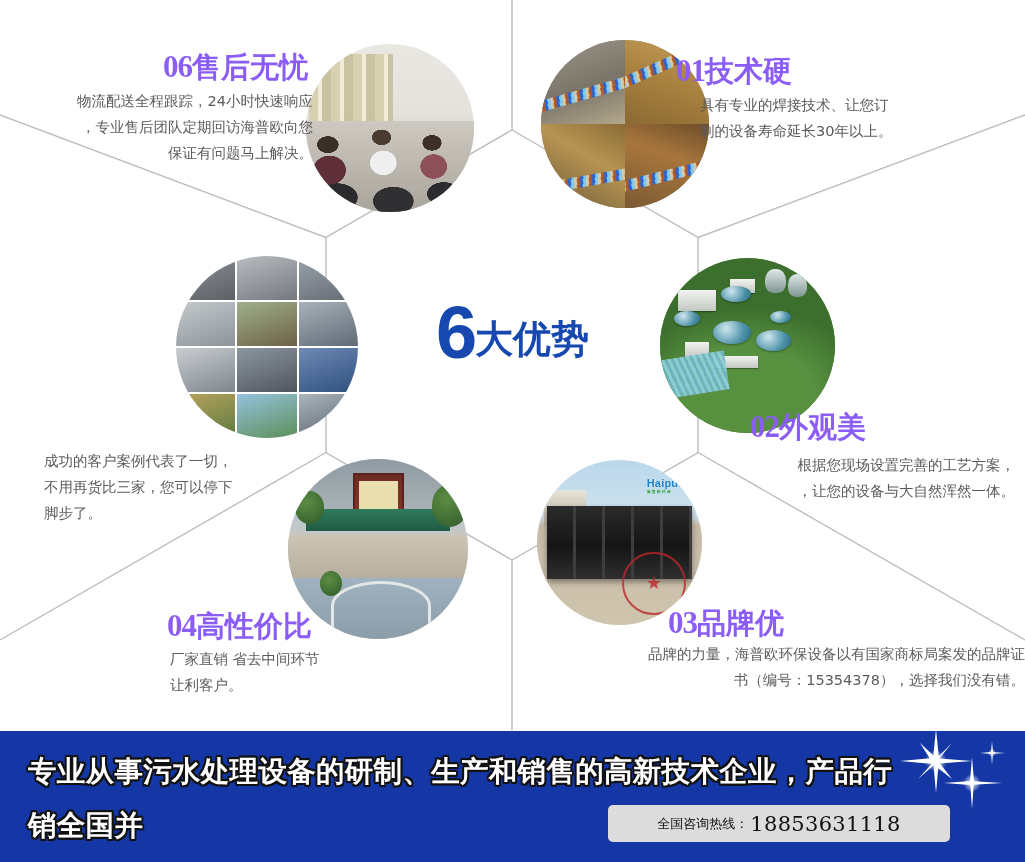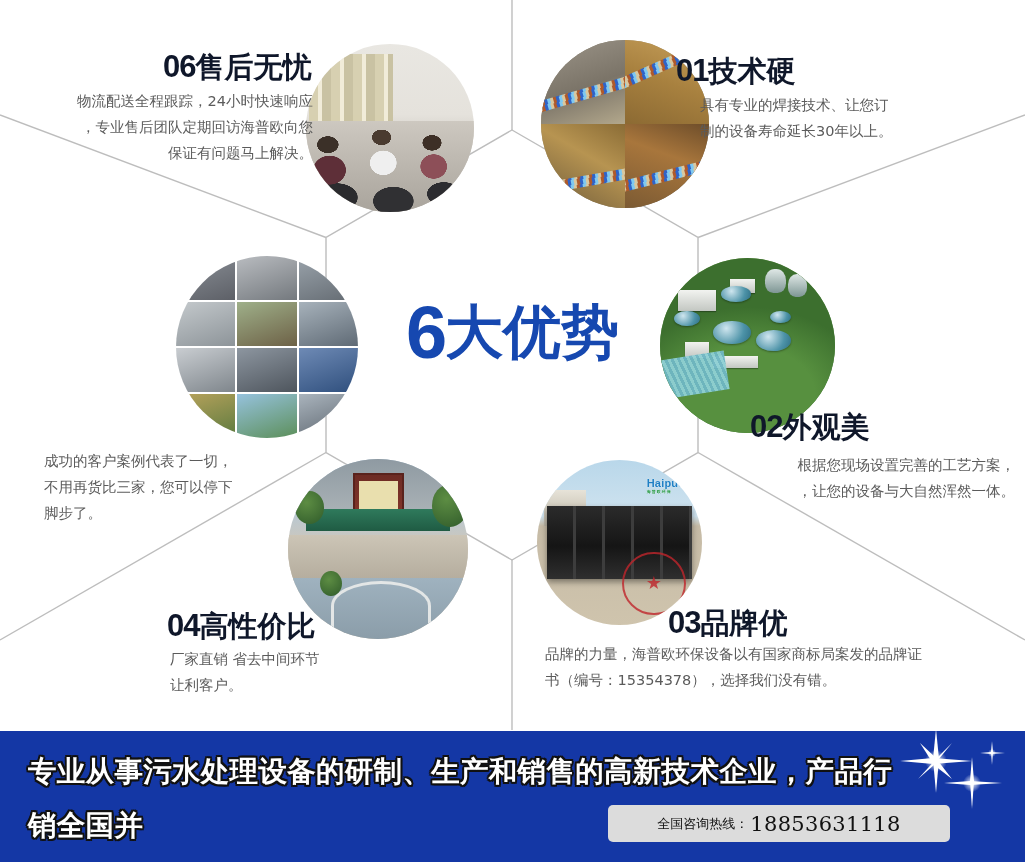--- a/index.html
+++ b/index.html
@@ -150,22 +150,22 @@
   .ph-gate .tree{position:absolute;border-radius:50%;
     background:radial-gradient(circle at 40% 35%,#5d8d43,#2f5a2a);}
 
   
   .ph-grid{display:grid;grid-template-columns:repeat(3,1fr);grid-template-rows:repeat(4,1fr);
     gap:2px;background:#ffffff;}
   .ph-grid div{width:100%;height:100%;}
 
   
   .hd{
-    position:absolute;font-weight:bold;color:#0f172a;white-space:nowrap;
-    font-family:Liberation Sans, sans-serif;
+    position:absolute;font-weight:bold;color:#8b5cf6;white-space:nowrap;
+    font-family:Liberation Serif, serif;
     letter-spacing:-.5px;
   }
   .hd .num{font-size:31px;letter-spacing:-1px;}
   .hd .zh{font-size:29px;letter-spacing:0px;}
 
   
   .bd{
     position:absolute;color:#5b5b5b;font-size:14.5px;line-height:26px;
     font-family:"DejaVu Sans","Liberation Sans",sans-serif;white-space:nowrap;
   }
@@ -175,21 +175,21 @@
   
   .center-label{
     position:absolute;left:0;top:296px;width:1025px;text-align:center;
     color:#1648b0;white-space:nowrap;
   }
   .center-label .big{
     font-size:74px;font-weight:bold;line-height:74px;vertical-align:-6px;
     font-family:"Liberation Sans",sans-serif;letter-spacing:-2px;
   }
   .center-label .small{
-    font-size:58px;font-weight:bold;line-height:45px;
+    font-size:38px;font-weight:bold;line-height:45px;
     font-family:"DejaVu Sans",sans-serif;
   }
 
   
   .banner{
     position:absolute;left:0;top:731px;width:1025px;height:131px;
     background:#1437a5;overflow:hidden;
   }
   .banner .sparkle{position:absolute;pointer-events:none;}
   .banner-text{
@@ -298,21 +298,21 @@
       <div class="logo">
         <span>Haipuou</span>
         <i>海普欧环保</i>
       </div>
       <div class="stamp"></div>
     </div>
   </div>
   <div class="hd" style="left:668px;top:604px;">
     <span class="num">03</span><span class="zh">品牌优</span>
   </div>
-  <div class="bd l" style="left:545px;top:641px;width:480px;">
+  <div class="bd l" style="left:545px;top:641px;width:480px;text-align:right;">
     <div>品牌的力量，海普欧环保设备以有国家商标局案发的品牌证</div>
     <div>书（编号：15354378），选择我们没有错。</div>
   </div>
 
   <div class="circ" style="left:288px;top:459px;width:180px;height:180px;">
     <div class="ph ph-gate">
       <div class="wallA"></div>
       <div class="board">
           <em></em>
         </div>

